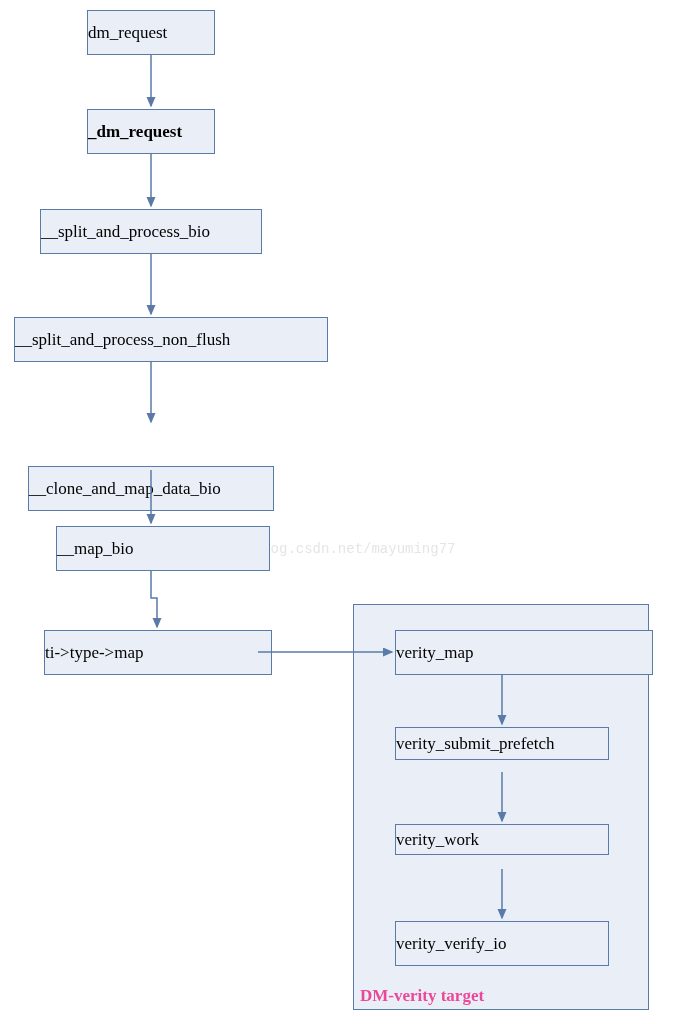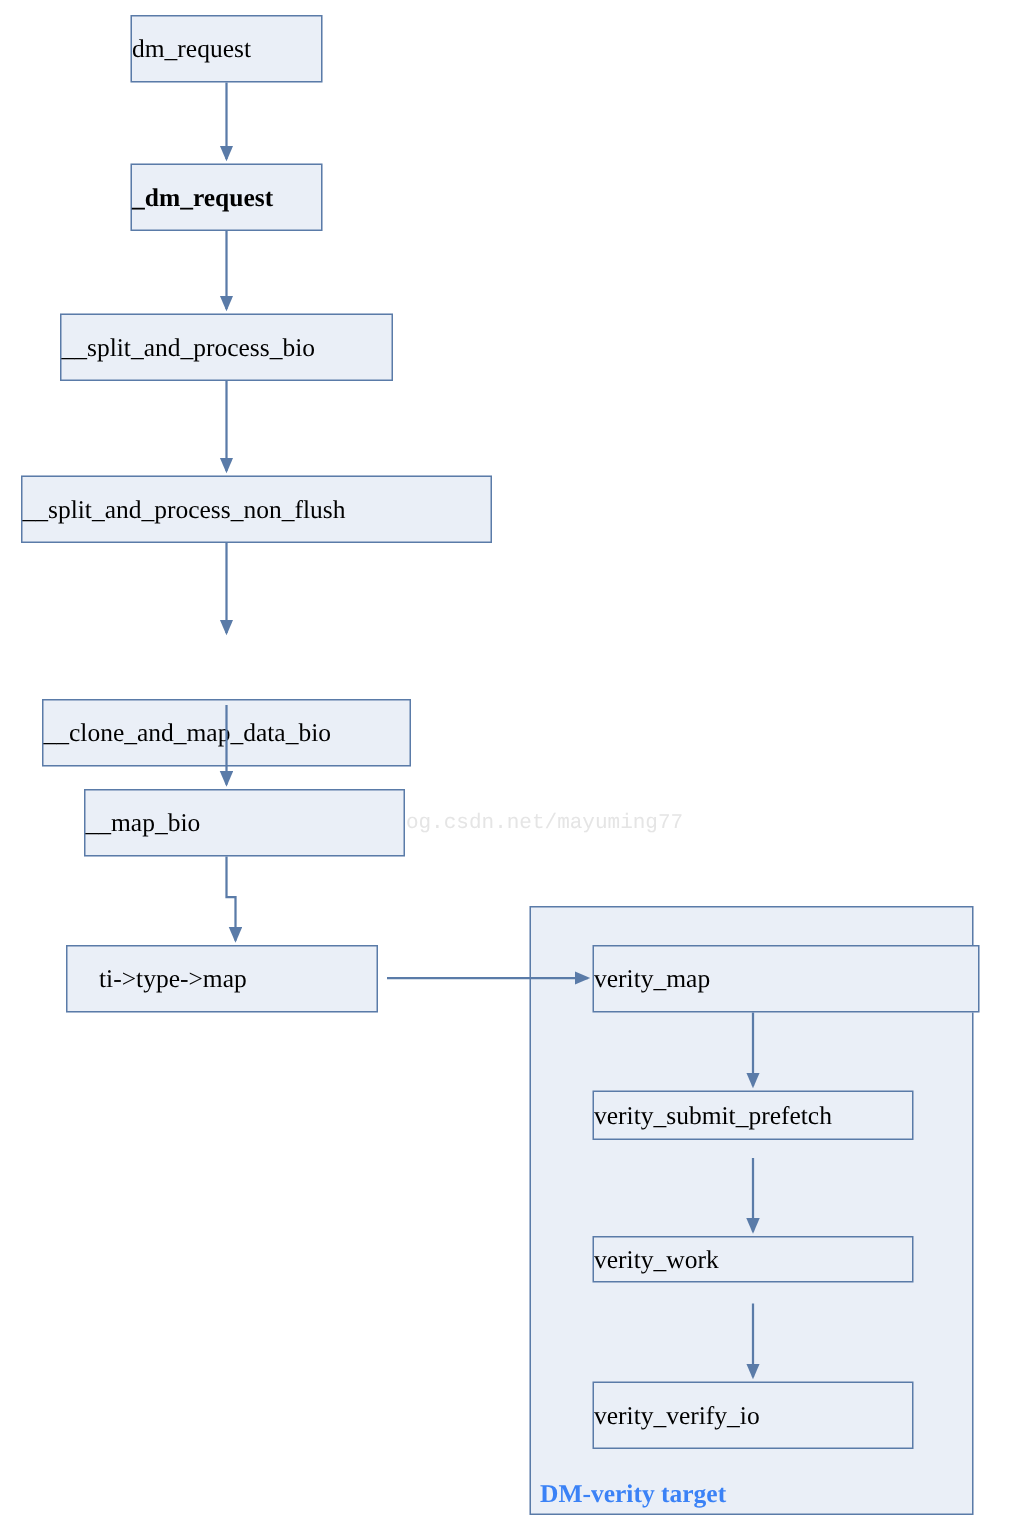--- a/index.html
+++ b/index.html
@@ -24,21 +24,21 @@
   }
   .container-box {
     position: absolute;
     background: #eaeff7;
     border: 1px solid #5a7ba8;
   }
   .container-label {
     position: absolute;
     font-size: 17px;
     font-weight: bold;
-    color: #3b82f6;
+    color: #ec4899;
   }
   .watermark {
     position: absolute;
     font-family: "Courier New", monospace;
     font-size: 14px;
     color: #e5e5e5;
     white-space: nowrap;
     pointer-events: none;
   }
   svg.arrows {
@@ -72,21 +72,21 @@
 </div>
 
 <div class="box" style="left:28px; top:425px; width:246px; height:45px;margin-top:41px;">
   <span>__clone_and_map_data_bio</span>
 </div>
 
 <div class="box" style="left:44px; top:526px; width:214px; height:45px;margin-left:12px;">
   <span>__map_bio</span>
 </div>
 
-<div class="box" style="left:44px; top:630px; width:208px; height:45px;padding-left:21px;">
+<div class="box" style="left:44px; top:630px; width:228px; height:45px;">
   <span>ti-&gt;type-&gt;map</span>
 </div>
 
 <div class="container-box" style="left:353px; top:604px; width:296px; height:406px;"></div>
 
 <div class="box" style="left:395px; top:630px; width:258px; height:45px;">
   <span>verity_map</span>
 </div>
 
 <div class="box" style="left:395px; top:727px; width:214px; height:33px;">

